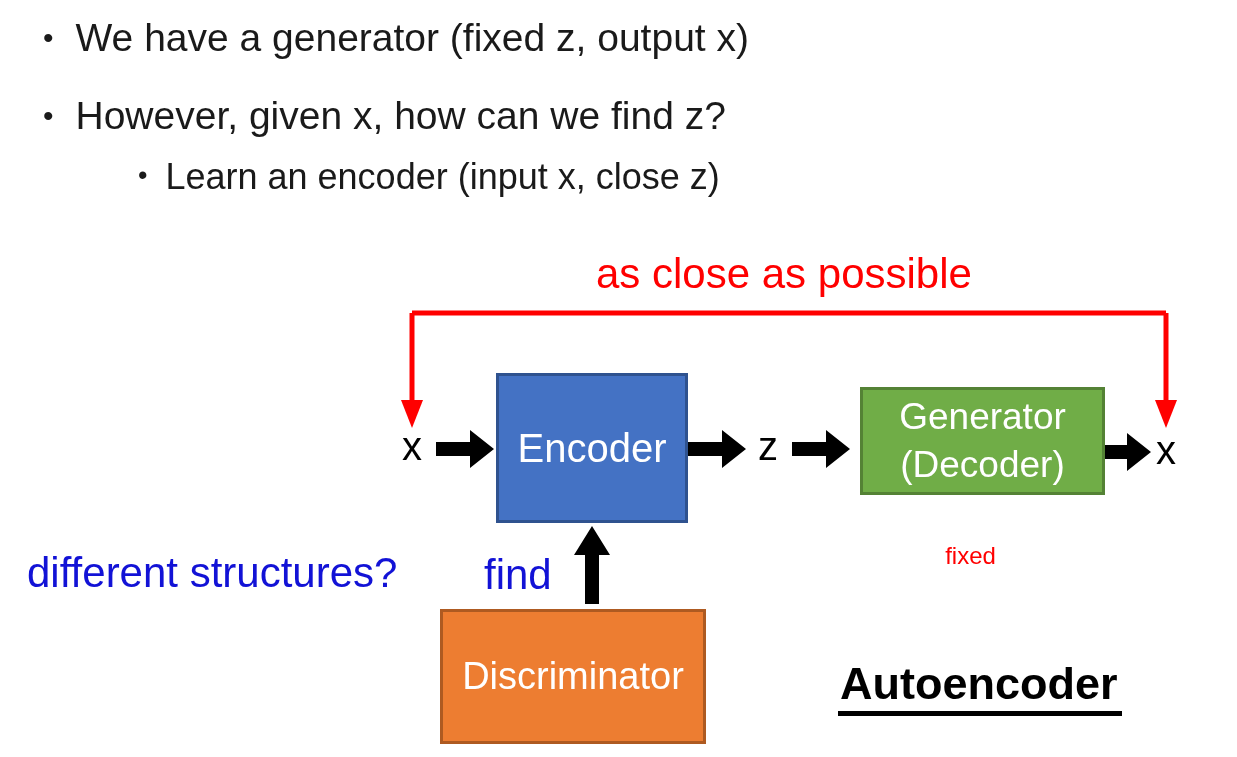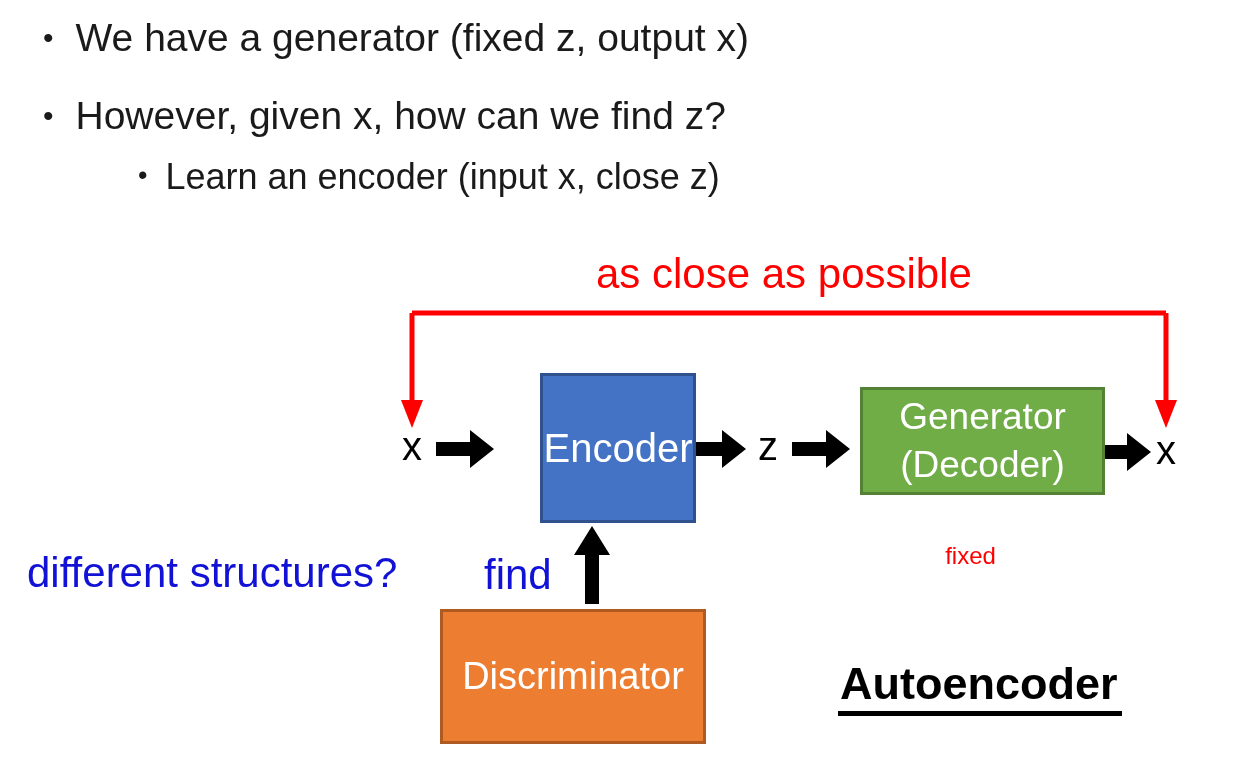--- a/index.html
+++ b/index.html
@@ -44,25 +44,24 @@
   
   .node {
     display: flex;
     align-items: center;
     justify-content: center;
     text-align: center;
     color: #ffffff;
     line-height: 1.3;
   }
   .node-encoder {
-    left: 496px; top: 373px; width: 156px; height: 150px;
+    left: 496px; top: 373px; width: 192px; height: 150px;
     background: var(--encoder-fill);
     border: 3px solid var(--encoder-border);
     font-size: 40px;
-    margin-left: 44px;
   }
   .node-generator {
     left: 848px; top: 387px; width: 245px; height: 108px;
     background: var(--generator-fill);
     border: 3px solid var(--generator-border);
     font-size: 37px;
     margin-left: 12px;
   }
   .node-discriminator {
     left: 440px; top: 609px; width: 266px; height: 135px;

